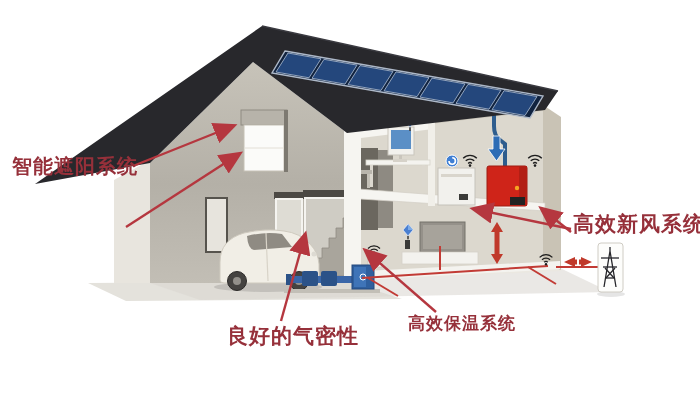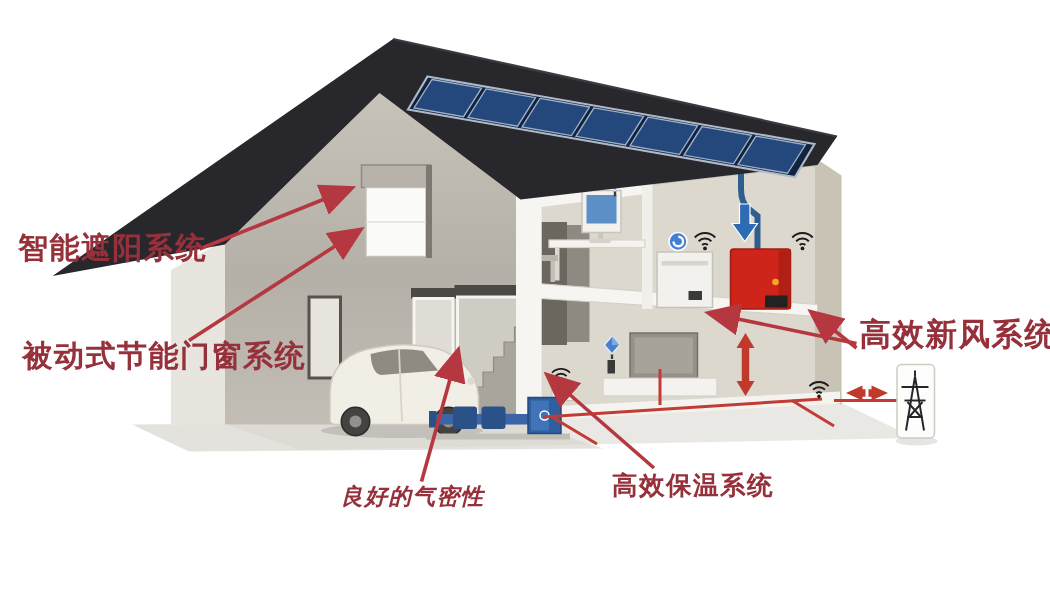--- a/index.html
+++ b/index.html
@@ -3,21 +3,21 @@
 <meta charset="utf-8">
 <style>
   html,body{margin:0;padding:0;background:#ffffff;}
   .stage{position:relative;width:700px;height:403px;background:#ffffff;overflow:hidden;
          font-family:"Liberation Sans","DejaVu Sans",sans-serif;}
   .stage svg{position:absolute;left:0;top:0;}
   .callout{position:absolute;color:#96303a;font-weight:bold;font-size:20px;
            letter-spacing:1px;white-space:nowrap;line-height:1.1;}
   .lbl-smart{left:12px;top:155px;}
   .lbl-windows{left:15px;top:227px;}
-  .lbl-air{left:227px;top:324px;font-size:15px;font-style:italic;}
+  .lbl-air{left:227px;top:324px;font-size:21px;}
   .lbl-insul{left:408px;top:315px;font-size:17px;}
   .lbl-fresh{left:573px;top:212px;font-size:21px;}
 </style>
 </head>
 <body>
 
 <div class="stage">
 
 <svg width="700" height="403" viewBox="0 0 700 403">
   <defs>
@@ -215,17 +215,16 @@
     <path d="M133,166 L233,126" marker-end="url(#ah)"></path>
     <path d="M126,227 L239,154" marker-end="url(#ah)"></path>
     <path d="M281,321 L305,235" marker-end="url(#ah)"></path>
     <path d="M436,312 L366,251" marker-end="url(#ah)"></path>
     <path d="M571,229 L474,209" marker-end="url(#ah)"></path>
     <path d="M571,232 L542,209" marker-end="url(#ah)"></path>
   </g>
 </svg>
 
   <div class="callout lbl-smart">智能遮阳系统</div>
-  <div class="callout lbl-windows">被动式节能门窗系统</div>
   <div class="callout lbl-air">良好的气密性</div>
   <div class="callout lbl-insul">高效保温系统</div>
   <div class="callout lbl-fresh">高效新风系统</div>
 </div>
 
 </body></html>

